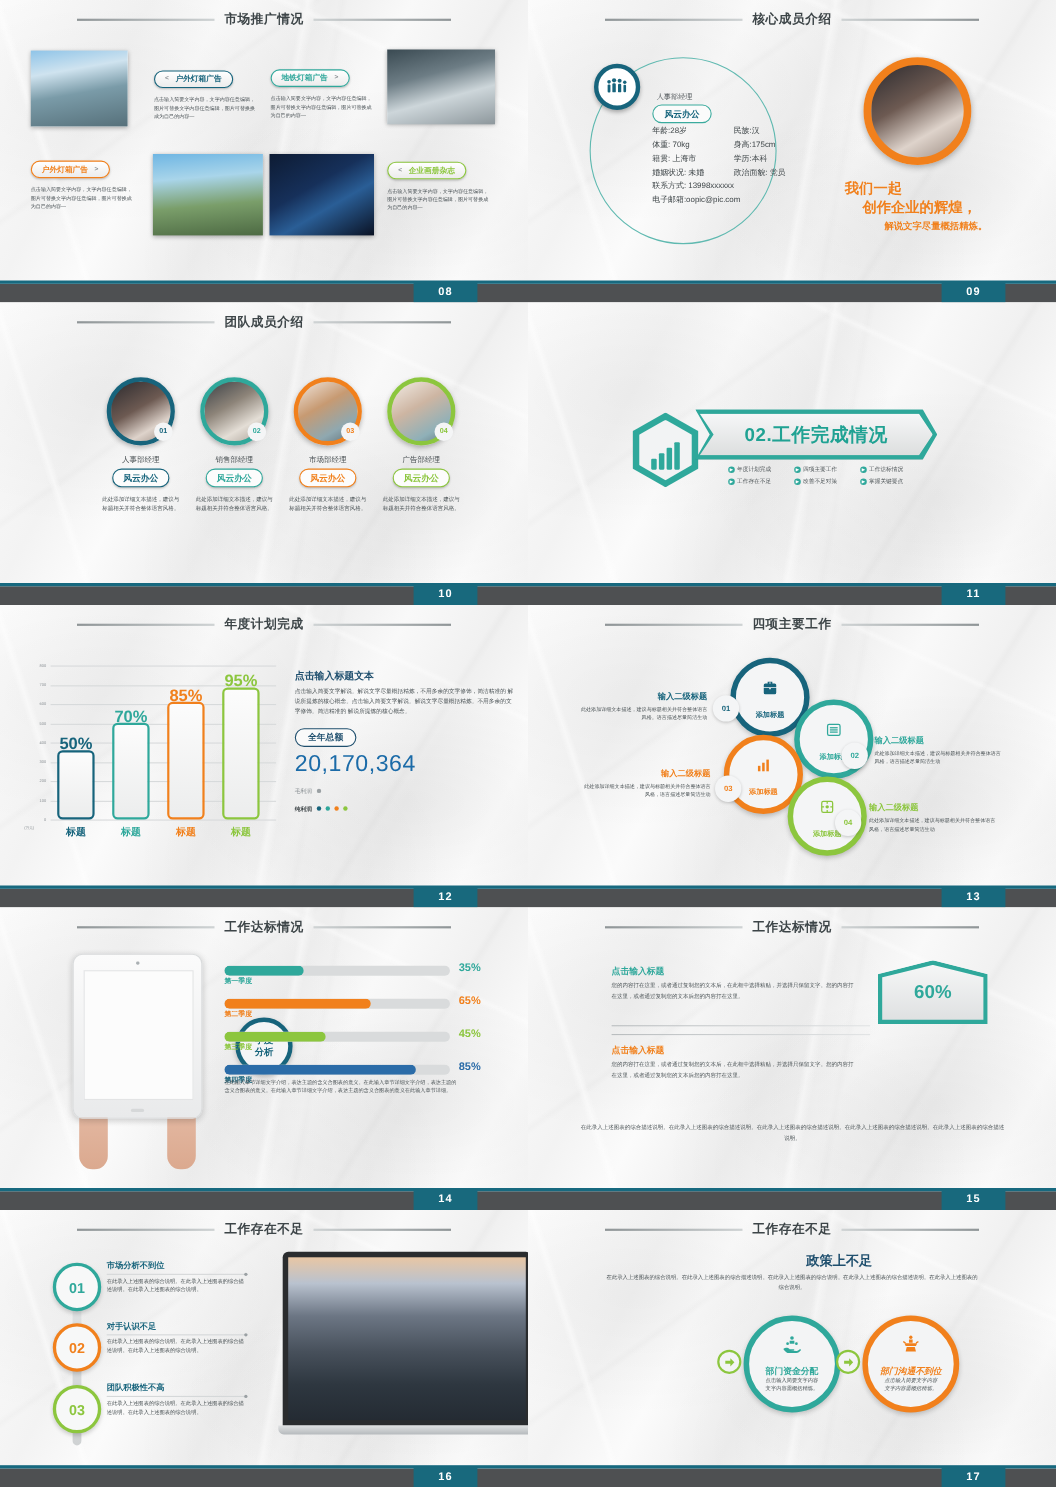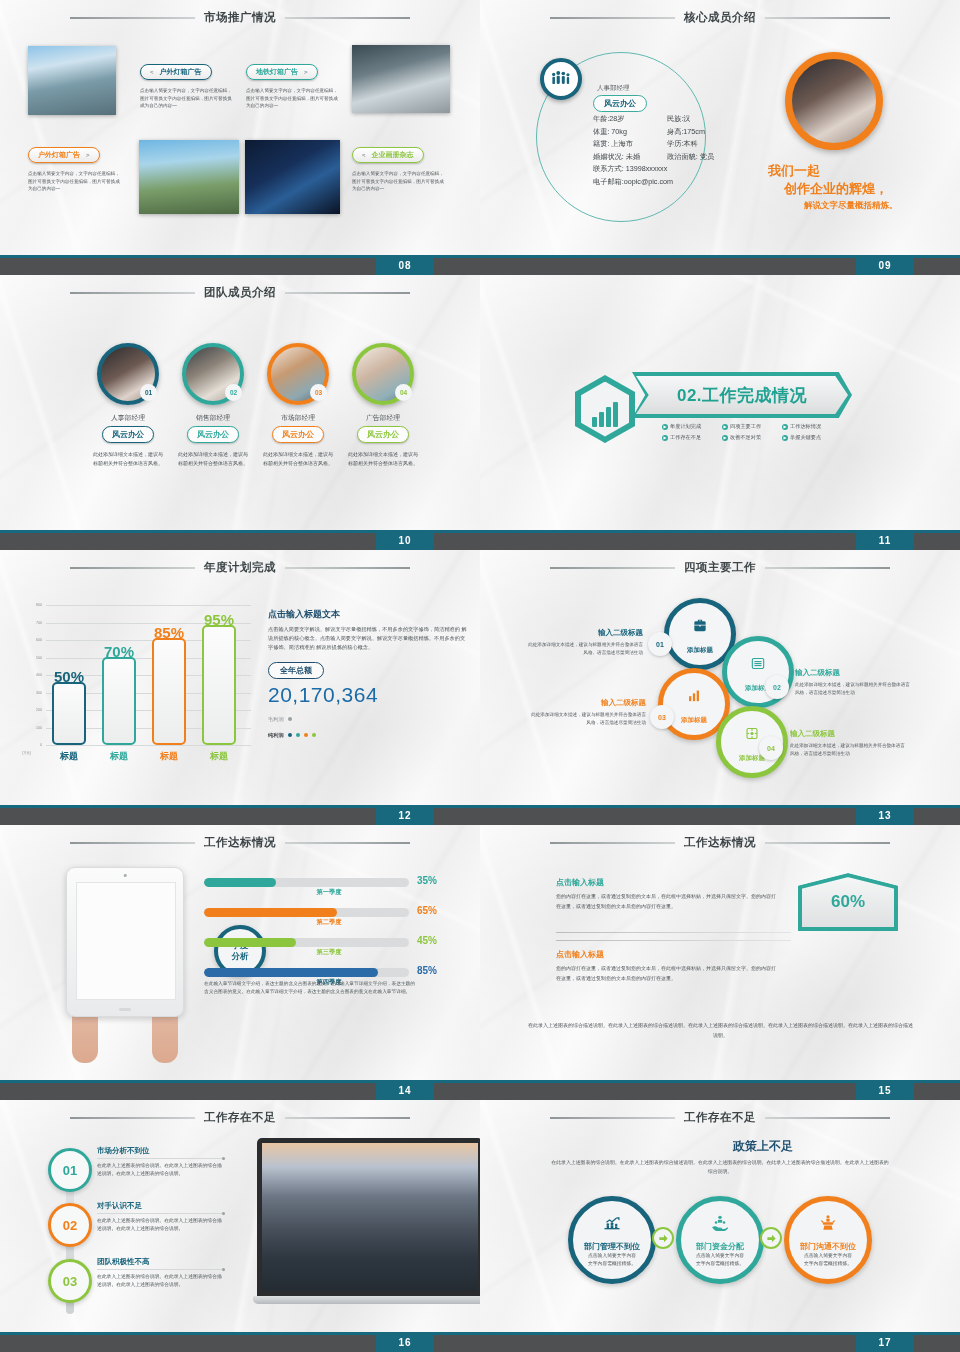--- a/index.html
+++ b/index.html
@@ -152,21 +152,21 @@
   
   .s14 .tablet { position:absolute; left:66px; top:42px; width:118px; height:150px; border-radius:9px;
      background:linear-gradient(180deg,#fbfbfb,#e9eaeb); border:1px solid #dadcdd; box-shadow:0 2px 6px rgba(0,0,0,.18); }
   .s14 .screen { position:absolute; left:9px; top:14px; width:100px; height:118px; background:#fcfcfc; border:1px solid #e3e4e5; }
   .s14 .tdot { position:absolute; left:50%; top:6px; transform:translateX(-50%); width:2.5px; height:2.5px; border-radius:50%; background:#aab0b3; }
   .s14 .thome { position:absolute; left:50%; bottom:5px; transform:translateX(-50%); width:12px; height:3px; border-radius:2px; background:#d6d8d9; }
   .s14 .qcirc { position:absolute; left:50%; top:100px; transform:translateX(-50%); width:52px; height:52px; border-radius:50%;
      background:#f4f5f6; border:4px solid #17647c; display:flex; flex-direction:column; align-items:center; justify-content:center;
      color:#17647c; font-size:8.5px; font-weight:bold; line-height:1.25; box-shadow:0 2px 5px rgba(0,0,0,.22); }
   .s14 .hand { position:absolute; border-radius:50% 50% 12px 12px; background:linear-gradient(180deg,#e9c2ae,#dba98f); }
-  .s14 .prow { position:absolute; left:204px; width:250px;text-align:center; }
+  .s14 .prow { position:absolute; left:204px; width:250px; }
   .s14 .track { width:205px; height:9px; border-radius:5px; background:#d9dbdc; position:relative; overflow:hidden; }
   .s14 .fill { height:9px; border-radius:5px; }
   .s14 .pct { position:absolute; left:213px; top:-3px; font-size:10px; font-weight:bold; }
   .s14 .plb { font-size:6.3px; font-weight:bold; margin-top:1px; }
   .s14 .ptext { position:absolute; left:204px; top:155px; width:212px; font-size:4.7px; line-height:1.8; color:#4b5356; }
 
   
   .s15 .blk { position:absolute; left:76px; width:220px; }
   .s15 .blk h4 { font-size:8px; font-weight:bold; }
   .s15 .blk p { font-size:5px; line-height:1.9; color:#4b5356; margin-top:4px; }
@@ -691,38 +691,20 @@
   <div class="crease"></div>
   <div class="shead">
     <div class="ln"></div>
     <div class="tt">工作存在不足</div>
     <div class="ln r"></div>
   </div>
 
   <div class="h2">政策上不足</div>
   <div class="sub">在此录入上述图表的综合说明。在此录入上述图表的综合描述说明。在此录入上述图表的综合说明。在此录入上述图表的综合描述说明。在此录入上述图表的综合说明。</div>
 
-  <div class="crc" style="left:88px;border:5px solid #17647c;">
-    <div>
-      <svg viewBox="0 0 24 24" width="20" height="20" fill="#17647c">
-            <path d="M3 18h18v1.6H3z"></path>
-            <circle cx="7" cy="14" r="1.6"></circle>
-            <circle cx="12" cy="13" r="1.8"></circle>
-            <circle cx="17" cy="14.4" r="1.5"></circle>
-            <rect x="5.6" y="15.6" width="2.8" height="2.4"></rect>
-            <rect x="10.4" y="14.8" width="3.2" height="3.2"></rect>
-            <rect x="15.6" y="16" width="2.8" height="2"></rect>
-            <path d="M5 10.5l4-3 3 2.2 5-4.2 1 1.1-5.8 4.9L9 9.3l-3.2 2.4z"></path>
-            <path d="M17 5h4v4l-1.3-1.3L17 5z"></path>
-          </svg>
-    </div>
-    <h4 style="color:#17647c;">部门管理不到位</h4>
-    <p>点击输入简要文字内容</p>
-    <p>文字内容需概括精炼。</p>
-  </div>
   <div class="arr" style="left:172px;">
     <svg viewBox="0 0 24 24" fill="#8cc63e">
           <path d="M3 9h10V4l8 8-8 8v-5H3z"></path>
         </svg>
   </div>
 
   <div class="crc" style="left:196px;border:5px solid #2fa89b;">
     <div>
       <svg viewBox="0 0 24 24" width="20" height="20" fill="#2fa89b">
             <circle cx="12" cy="5.2" r="2"></circle>
@@ -735,21 +717,21 @@
     <h4 style="color:#2fa89b;">部门资金分配</h4>
     <p>点击输入简要文字内容</p>
     <p>文字内容需概括精炼。</p>
   </div>
   <div class="arr" style="left:280px;">
     <svg viewBox="0 0 24 24" fill="#8cc63e">
           <path d="M3 9h10V4l8 8-8 8v-5H3z"></path>
         </svg>
   </div>
 
-  <div class="crc" style="left:304px;border:5px solid #f1801c;">
+  <div class="crc" style="left:304px;border:5px solid #f1801c;font-style:italic;">
     <div>
       <svg viewBox="0 0 24 24" width="20" height="20" fill="#f1801c">
             <circle cx="12" cy="4.4" r="1.8"></circle>
             <path d="M10 6.8h4v3.6h-4z"></path>
             <path d="M5 11h14l-1.4 3H6.4z"></path>
             <path d="M7.6 15h8.8l1.2 5H6.4z"></path>
             <path d="M4 8.6l2.6 1.2-.6 1.4L3.4 10zM20 8.6l-2.6 1.2.6 1.4 2.6-1.2z"></path>
           </svg>
     </div>
     <h4 style="color:#f1801c;">部门沟通不到位</h4>

